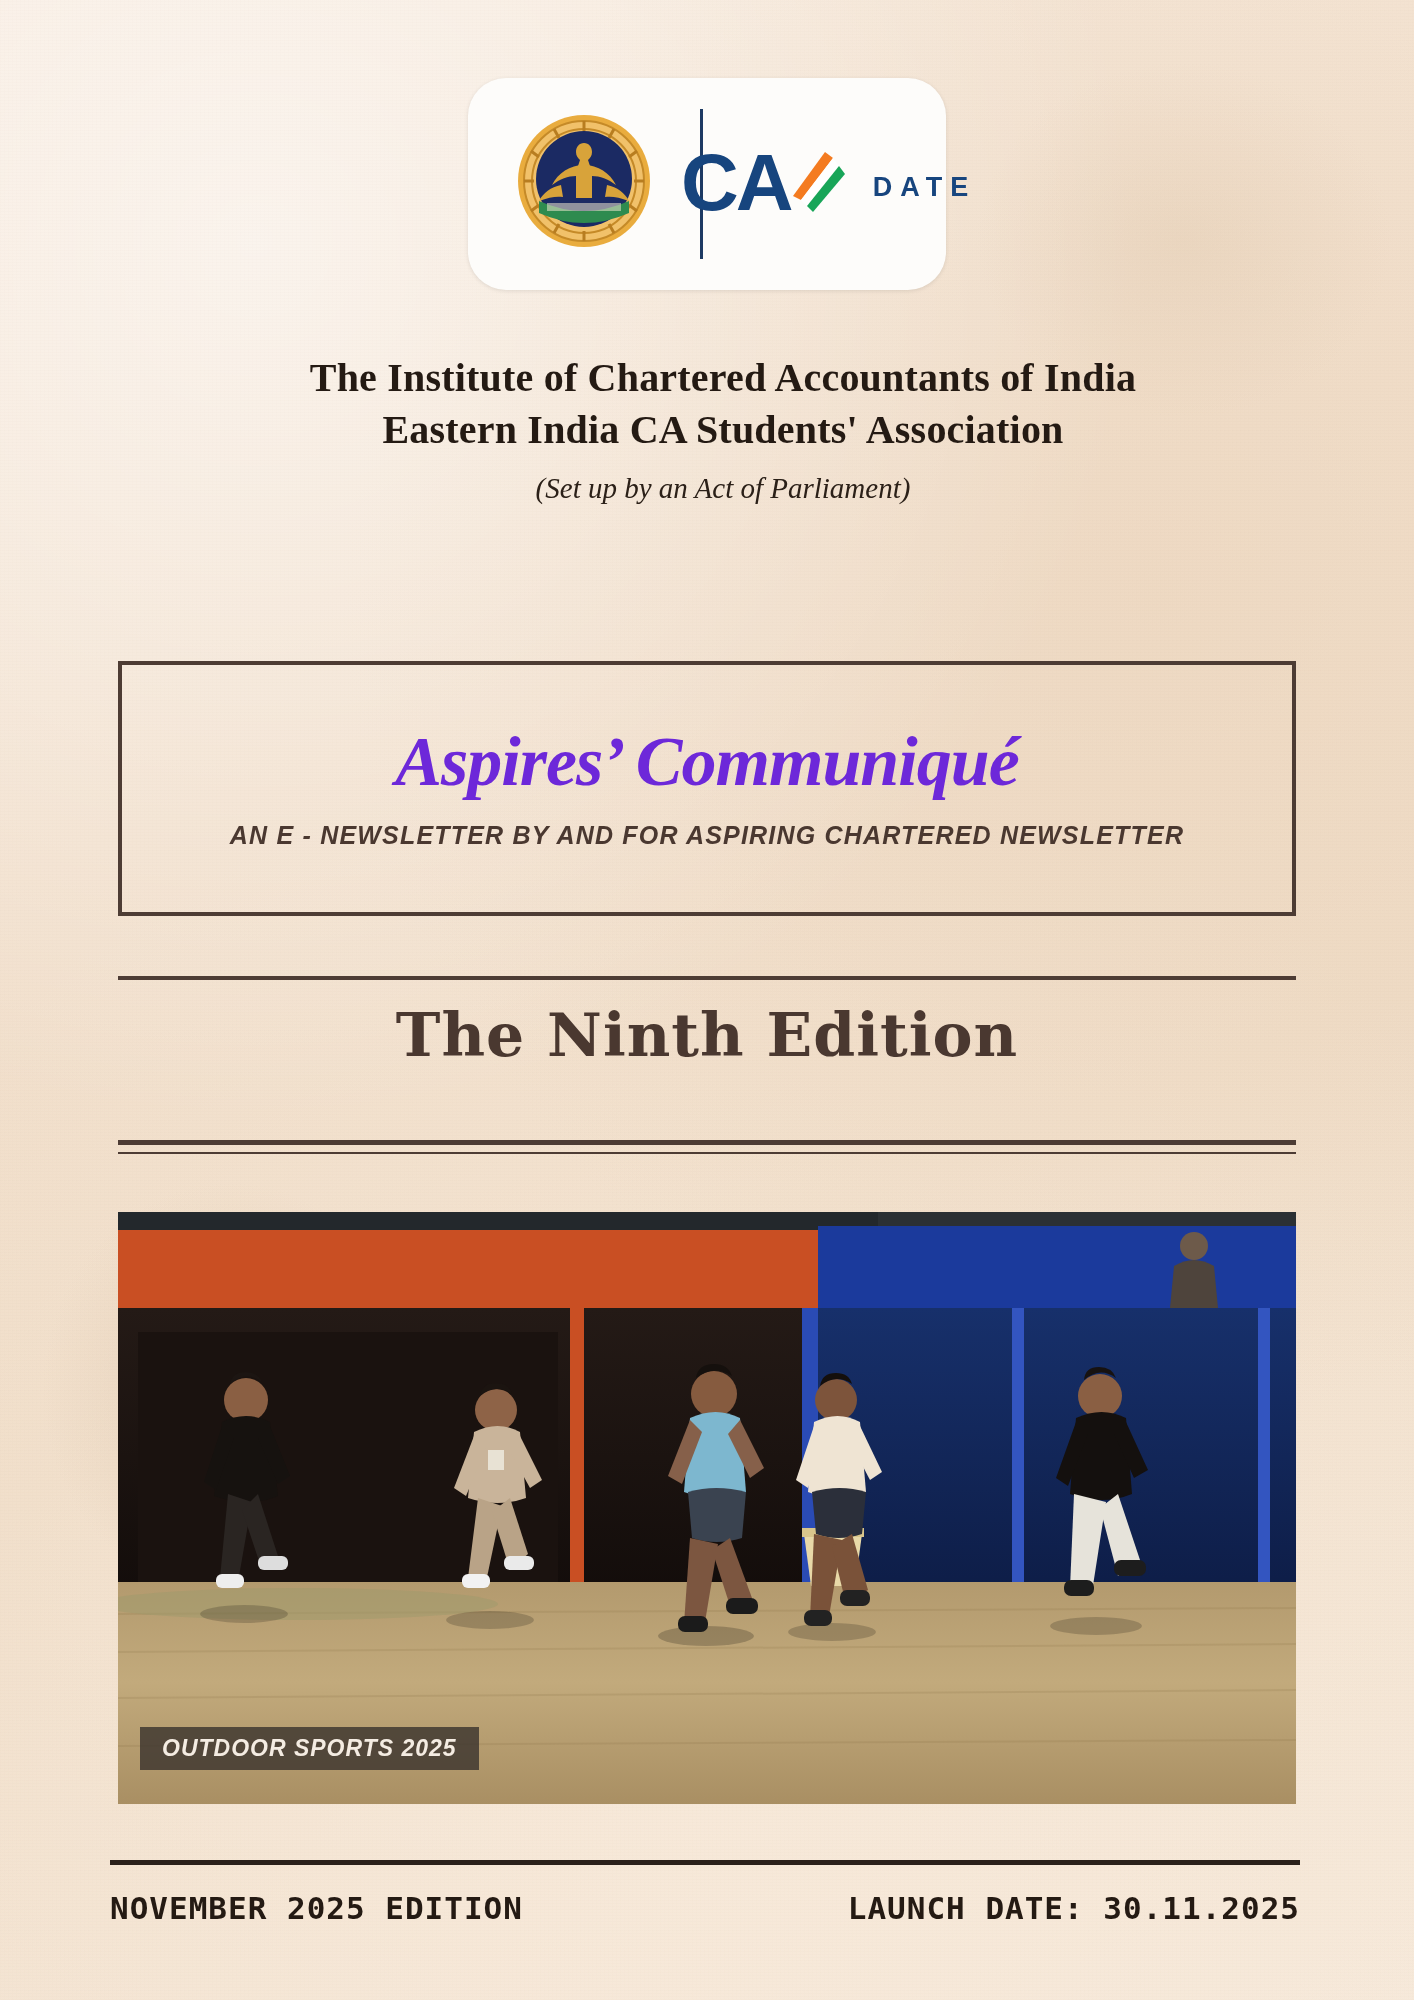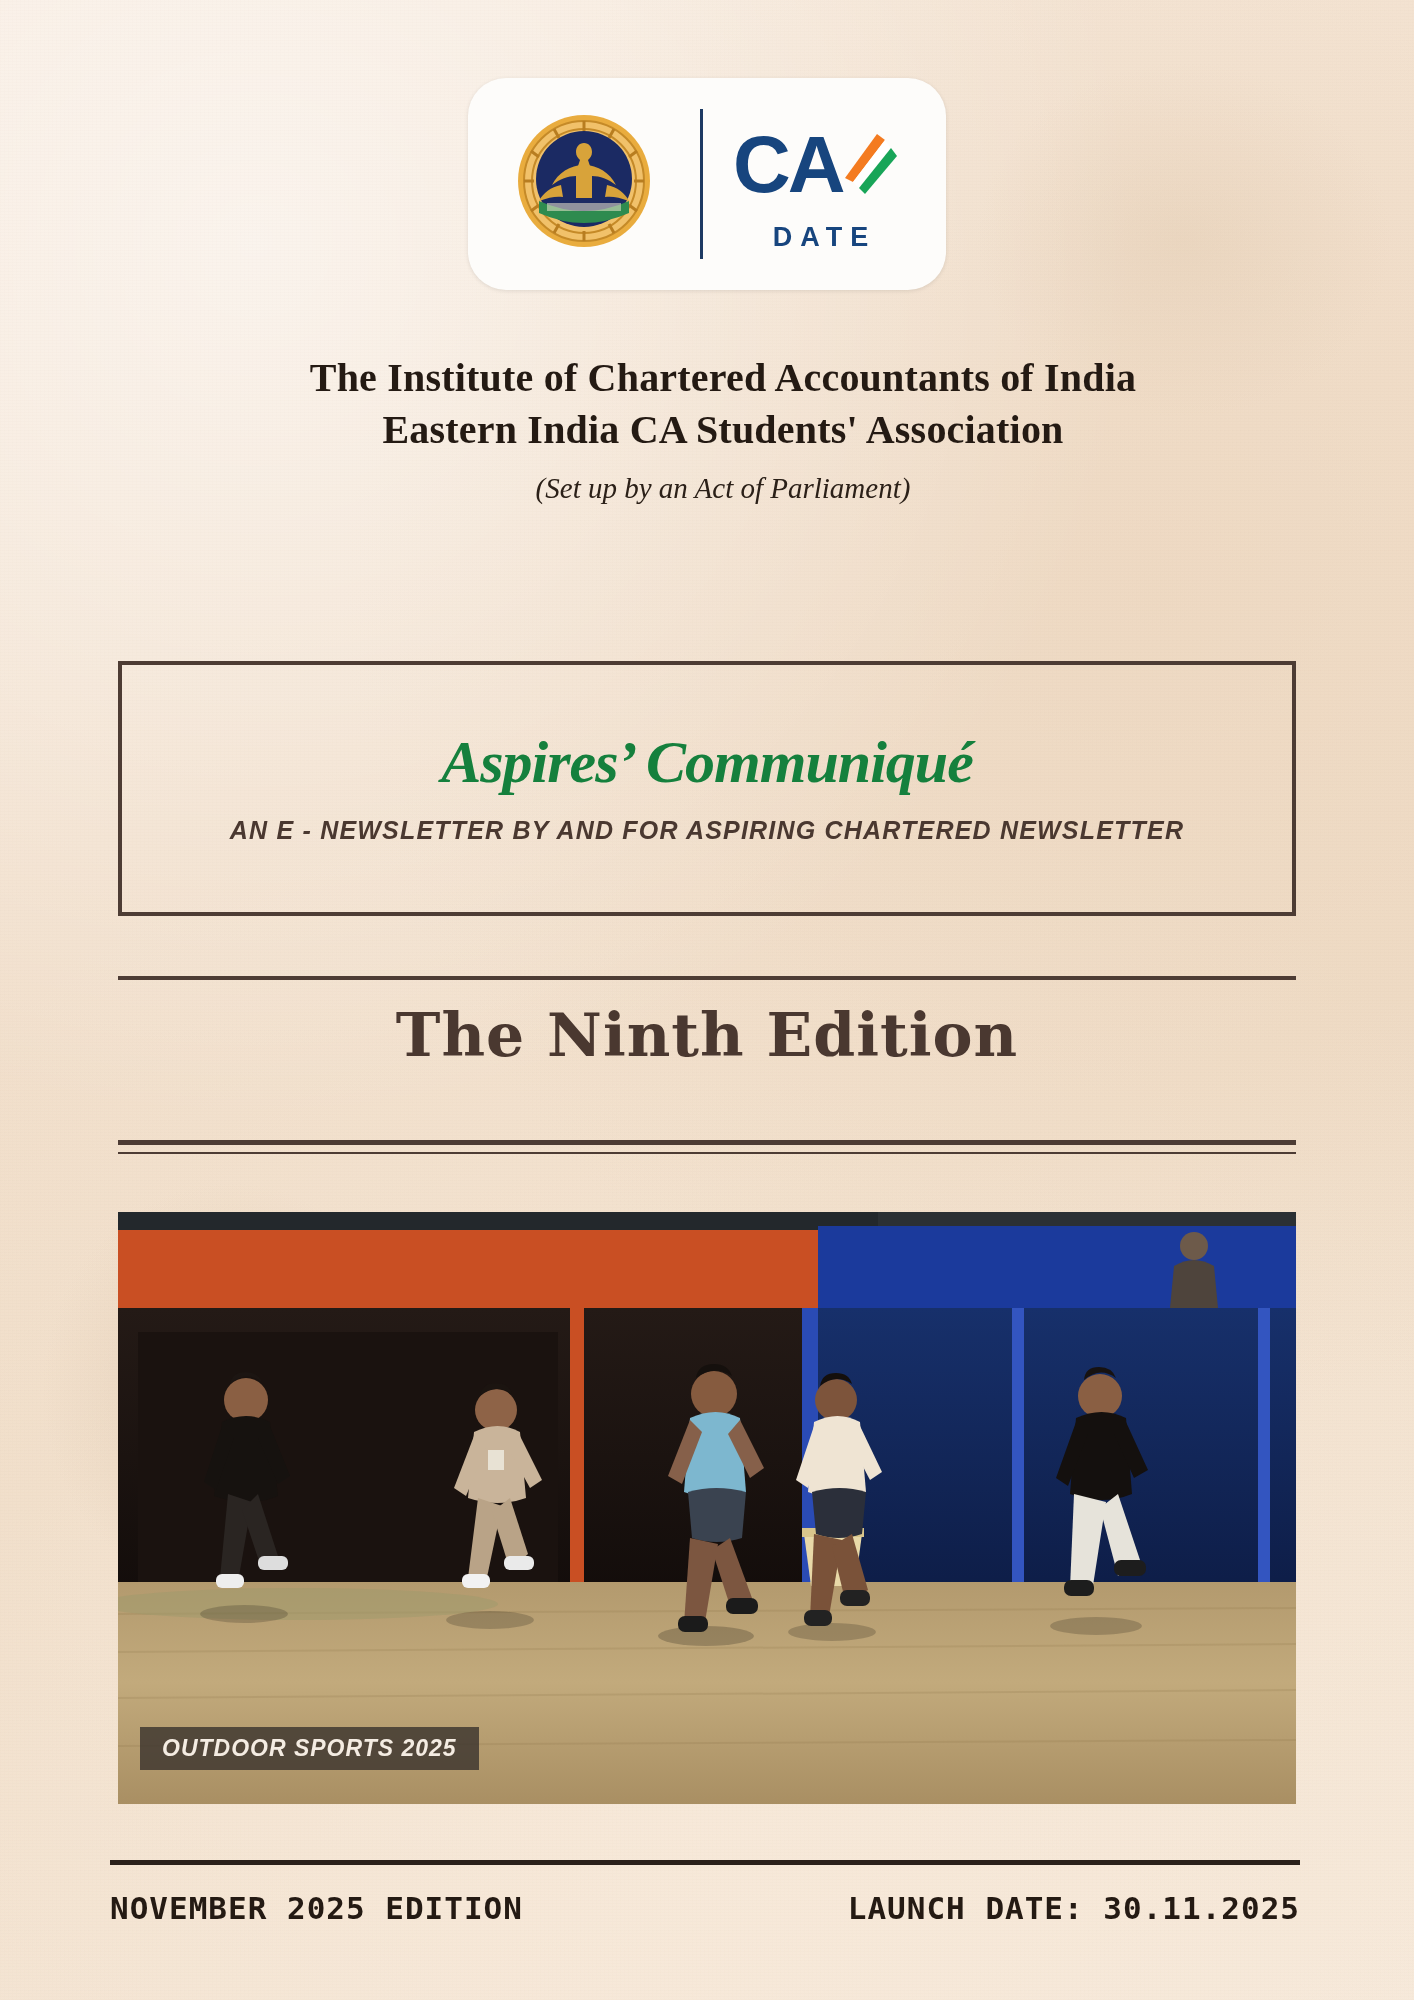--- a/index.html
+++ b/index.html
@@ -77,21 +77,21 @@
     justify-content: center;
   }
   .logo-divider {
     width: 3px;
     height: 150px;
     background: #1d3a63;
     margin: 0 22px;
   }
   .logo-right {
     display: flex;
-    flex-direction: column;
+    flex-direction: row;
     align-items: center;
     justify-content: center;
     width: 200px;
   }
   .india-text {
     font-family: "Liberation Sans", sans-serif;
     font-weight: bold;
     font-size: 27px;
     letter-spacing: 8px;
     color: #17457e;
@@ -133,22 +133,22 @@
     box-sizing: border-box;
     display: flex;
     flex-direction: column;
     align-items: center;
     justify-content: center;
   }
   .masthead-title {
     font-family: "Liberation Serif", serif;
     font-style: italic;
     font-weight: bold;
-    font-size: 60px;
-    color: #15803d;
+    font-size: 70px;
+    color: #6d28d9;
     letter-spacing: -1px;
     line-height: 1;
   }
   .masthead-sub {
     font-family: "Liberation Sans", sans-serif;
     font-style: italic;
     font-weight: bold;
     font-size: 25px;
     letter-spacing: 1.2px;
     color: #4a3830;

